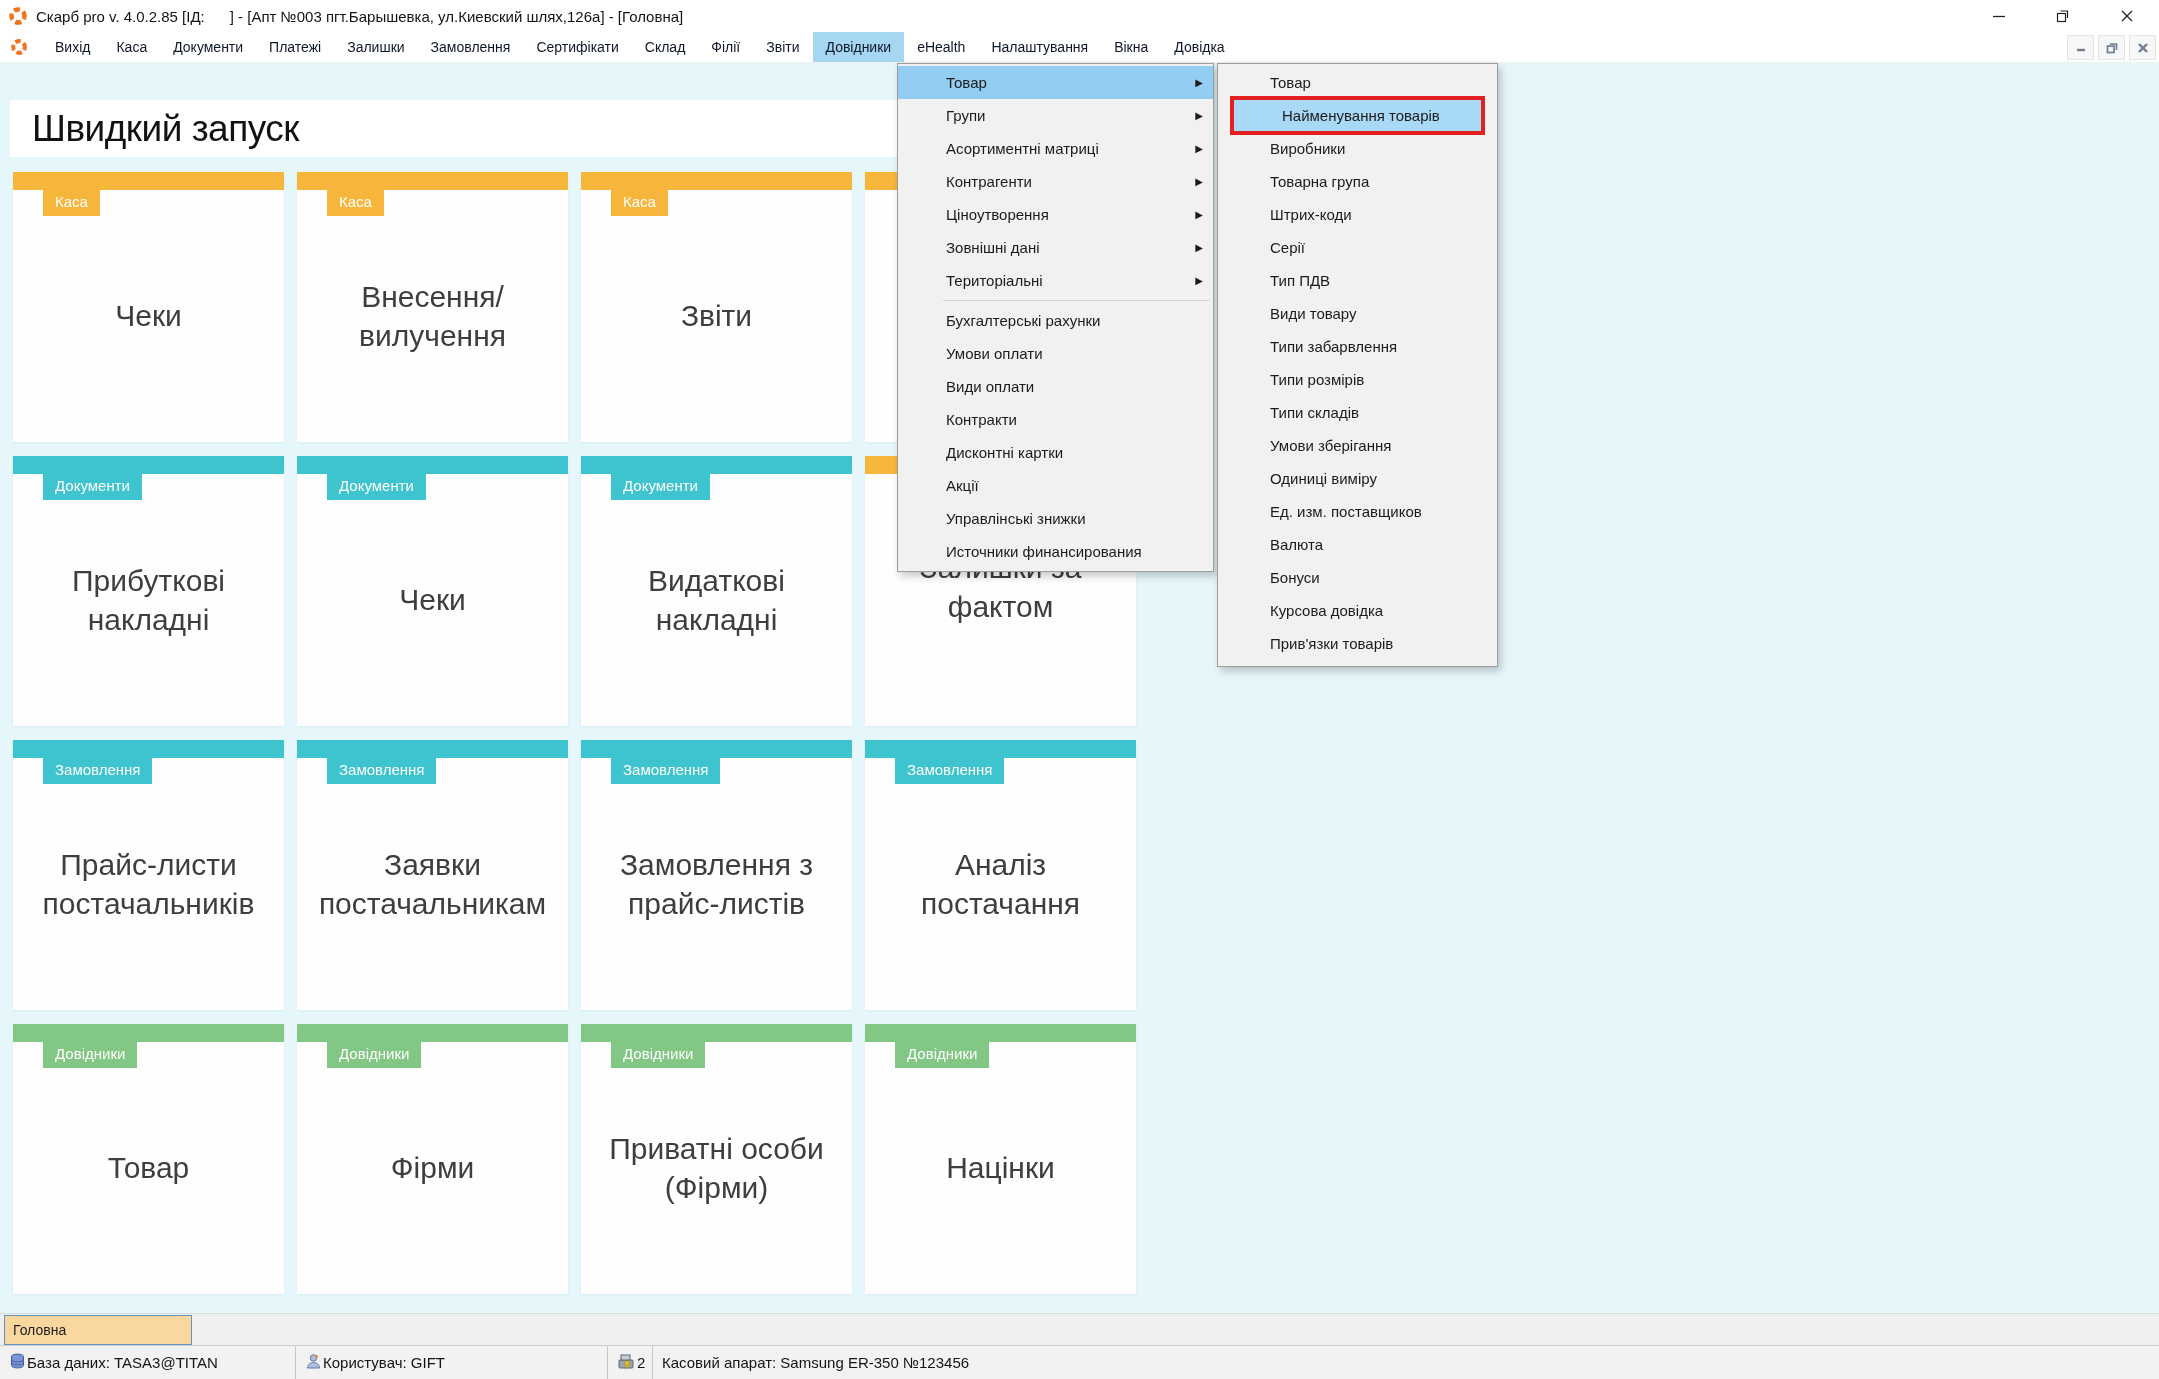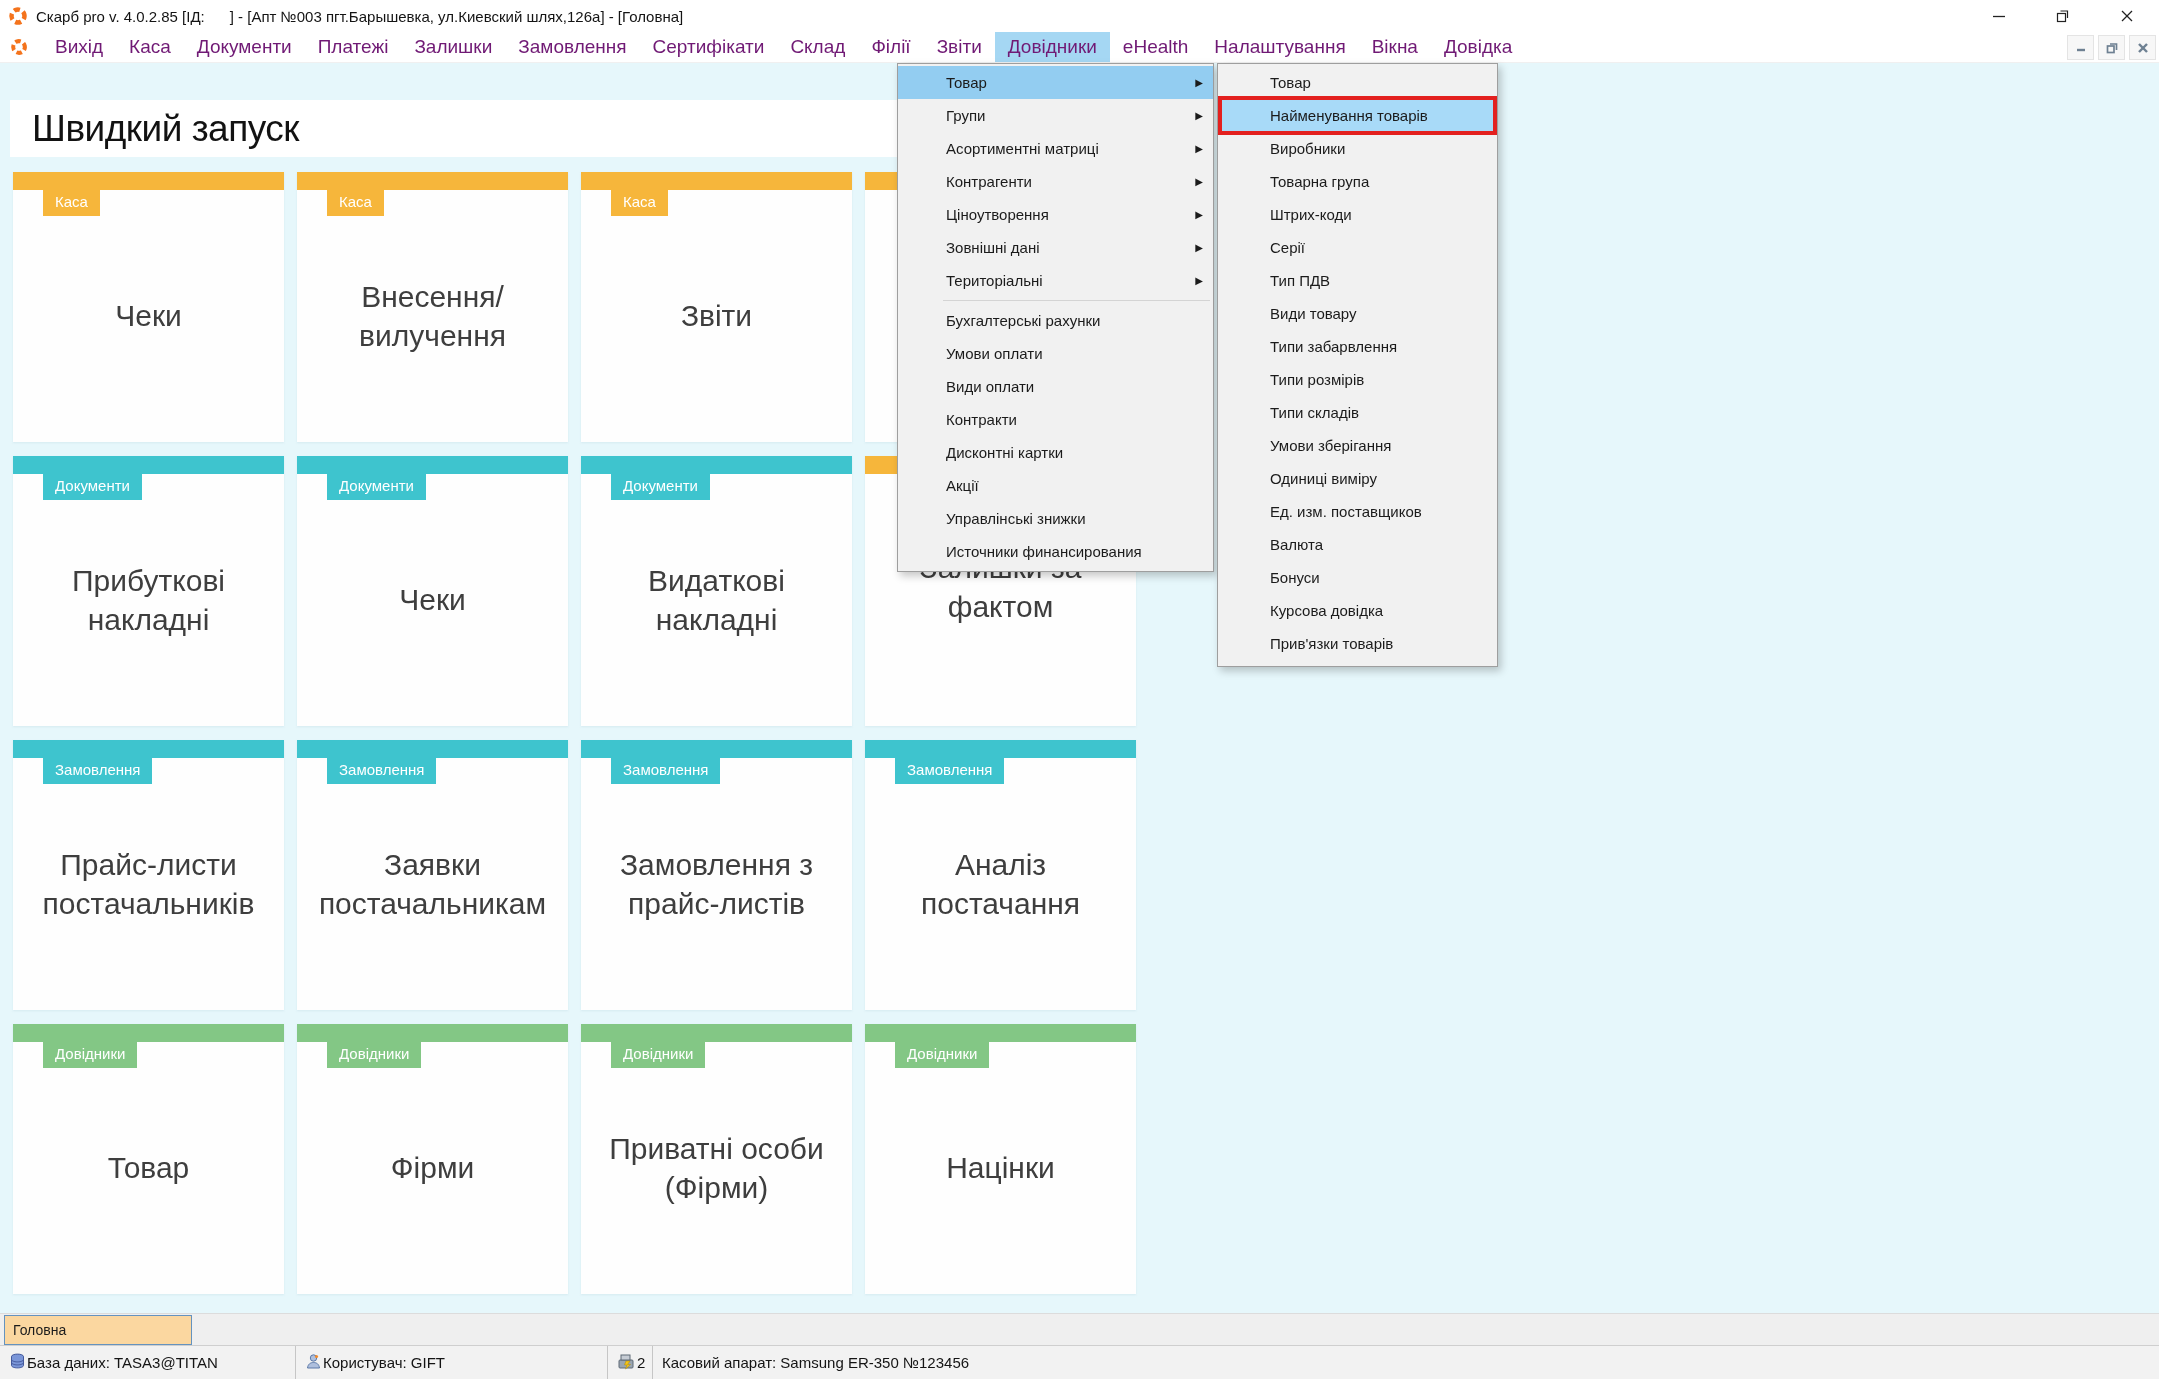--- a/index.html
+++ b/index.html
@@ -13,21 +13,21 @@
   .app-logo { width:20px; height:20px; margin-left:8px; flex:0 0 auto; }
   .title-text { margin-left:8px; font-size:15px; color:#141414; white-space:pre; }
   .win-controls { position:absolute; right:0; top:0; height:32px; display:flex; }
   .win-btn { width:64px; height:32px; display:flex; align-items:center; justify-content:center; }
 
   
   .menubar { position:absolute; left:0; top:32px; width:100%; height:31px; background:#fff;
     display:flex; align-items:stretch; border-bottom:1px solid #f0f0f0; }
   .menubar .app-logo { align-self:center; width:18px; height:18px; margin-left:10px; }
   .mb-items { display:flex; margin-left:14px; }
-  .mb-item { padding:0 13px; display:flex; align-items:center; font-size:19px; color:#701a75; cursor:default; }
+  .mb-item { padding:0 13px; display:flex; align-items:center; font-size:14px; color:#0f172a; cursor:default; }
   .mb-item.active { background:#a5d7f3; }
   .mdi-controls { position:absolute; right:3px; top:3px; display:flex; gap:4px; }
   .mdi-btn { width:27px; height:25px; background:#f7f7f7; border:1px solid #e4e4e4;
     display:flex; align-items:center; justify-content:center; }
 
   
   .content { position:absolute; left:0; top:63px; width:100%; height:1250px; background:#e6f7fb; }
   .header-band { position:absolute; left:10px; top:37px; width:888px; height:57px; background:#fff;
     display:flex; align-items:center; }
   .header-band h1 { font-size:37px; font-weight:400; color:#121212; margin-left:22px; letter-spacing:-.5px; }
@@ -48,21 +48,21 @@
   .popup { position:absolute; background:#f1f1f1; border:1px solid #9e9e9e;
     box-shadow:3px 4px 8px rgba(0,0,0,.22); z-index:20; padding-top:2px; }
   .dropdown { left:897px; top:63px; width:317px; height:509px; }
   .submenu  { left:1217px; top:63px; width:281px; height:604px; z-index:21; }
   .menu-item { height:33px; display:flex; align-items:center; position:relative;
     font-size:15px; color:#1b1b1b; cursor:default; }
   .dropdown .menu-item { padding-left:48px; }
   .submenu  .menu-item { padding-left:52px; }
   .menu-item.hl { background:#93cdf1; }
   .menu-item.sel { background:#a8daf8; border:4px solid #e3201f; height:39px;
-    margin:-3px 0; z-index:2; padding-left:48px; }
+    margin:-3px 12px; z-index:2; padding-left:48px; }
   .mi-arrow { position:absolute; right:10px; font-size:10px; color:#1b1b1b; }
   .menu-sep { height:1px; background:#d4d4d4; margin:3px 3px 3px 45px; }
 
   
   .tabbar { position:absolute; left:0; top:1313px; width:100%; height:32px; background:#efefef;
     border-top:1px solid #dcdcdc; }
   .home-tab { position:absolute; left:4px; top:1px; width:188px; height:30px; background:#fbd7a0;
     border:1px solid #6593bf; display:flex; align-items:center; padding-left:8px;
     font-size:14px; color:#1c1c1c; }
   .statusbar { position:absolute; left:0; top:1345px; width:100%; height:34px; background:#f2f2f2;

